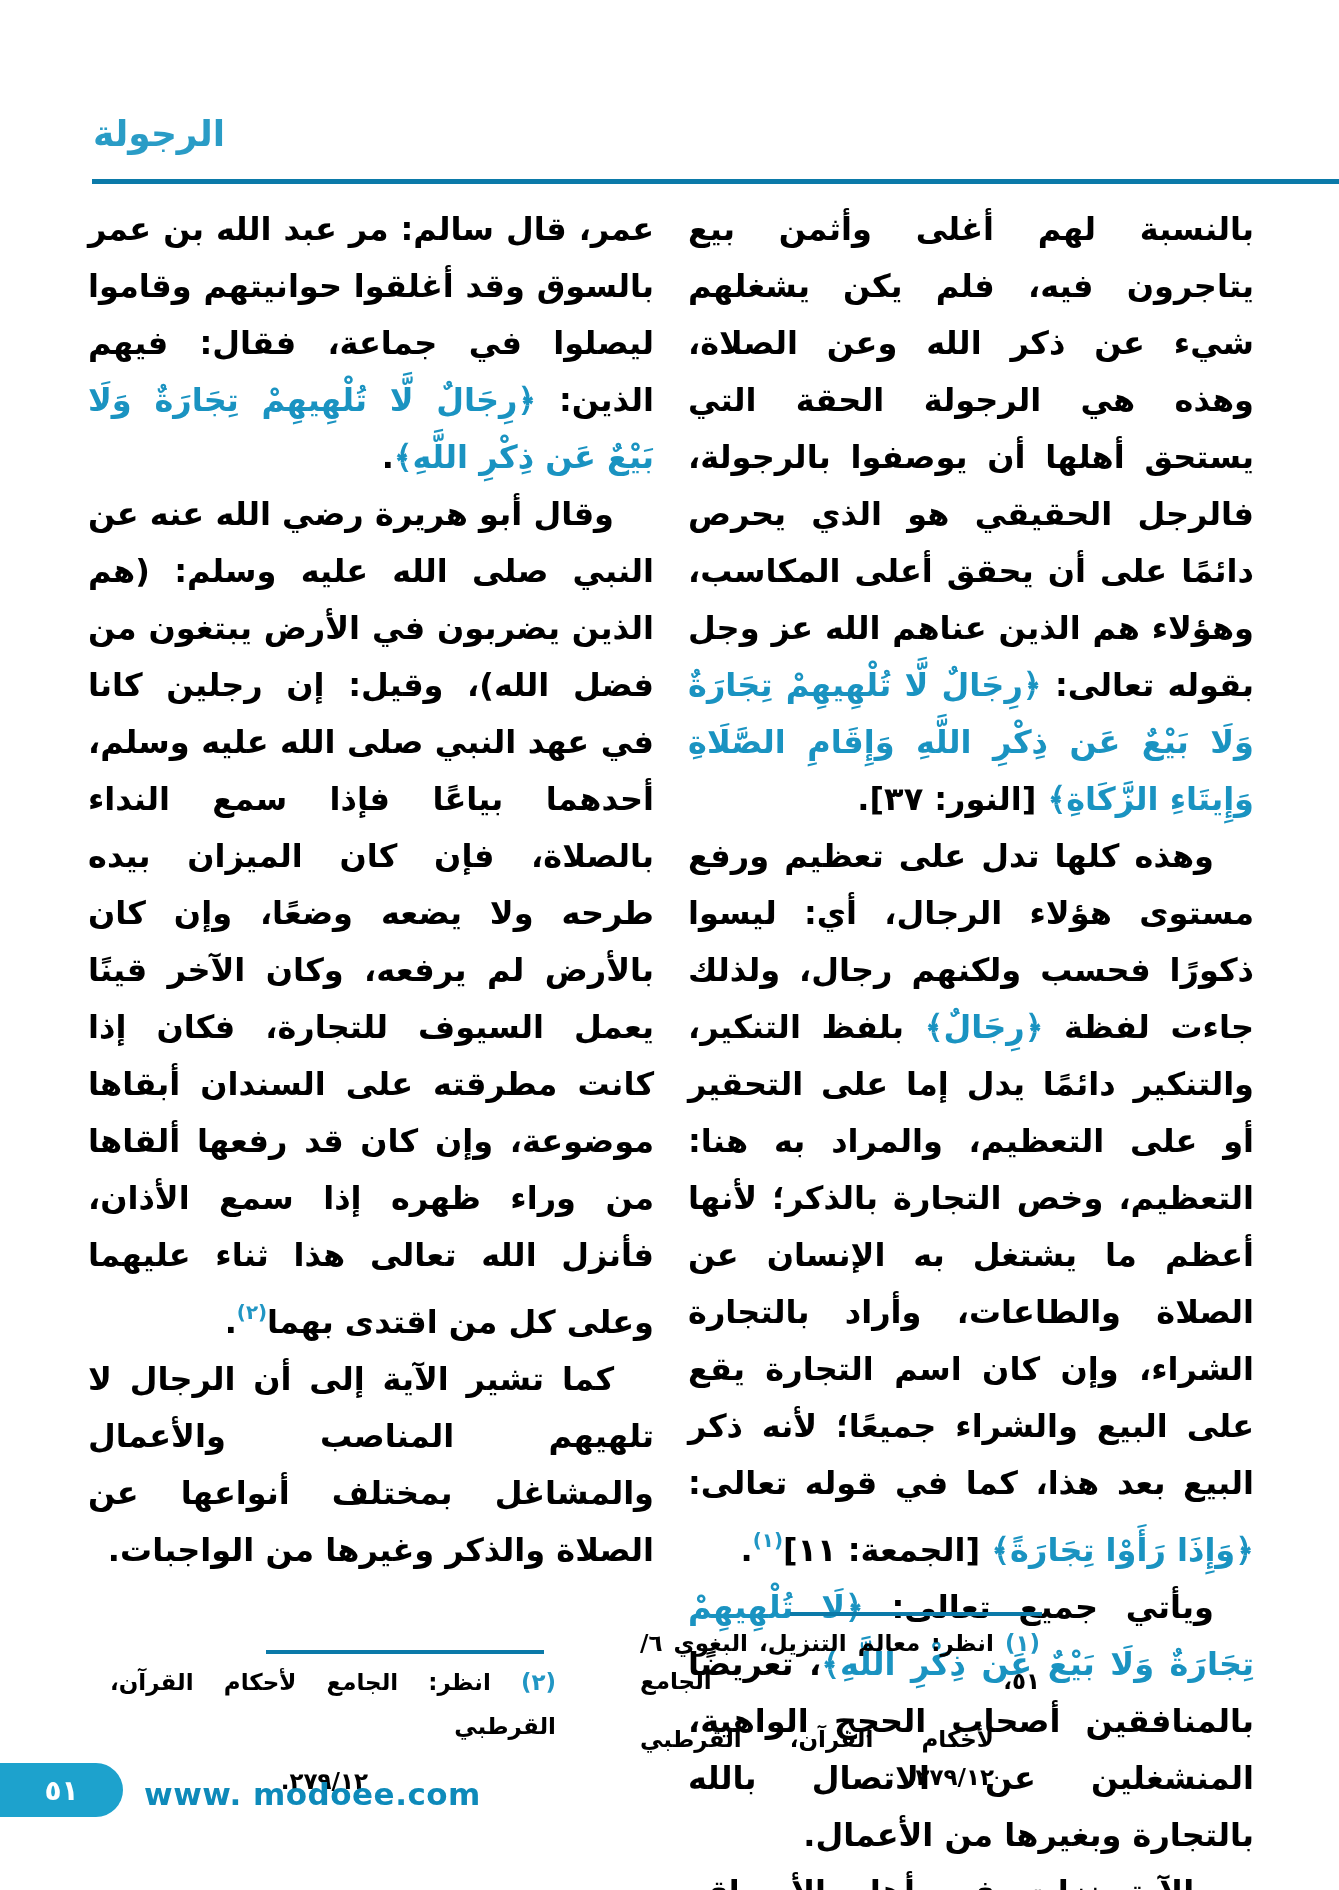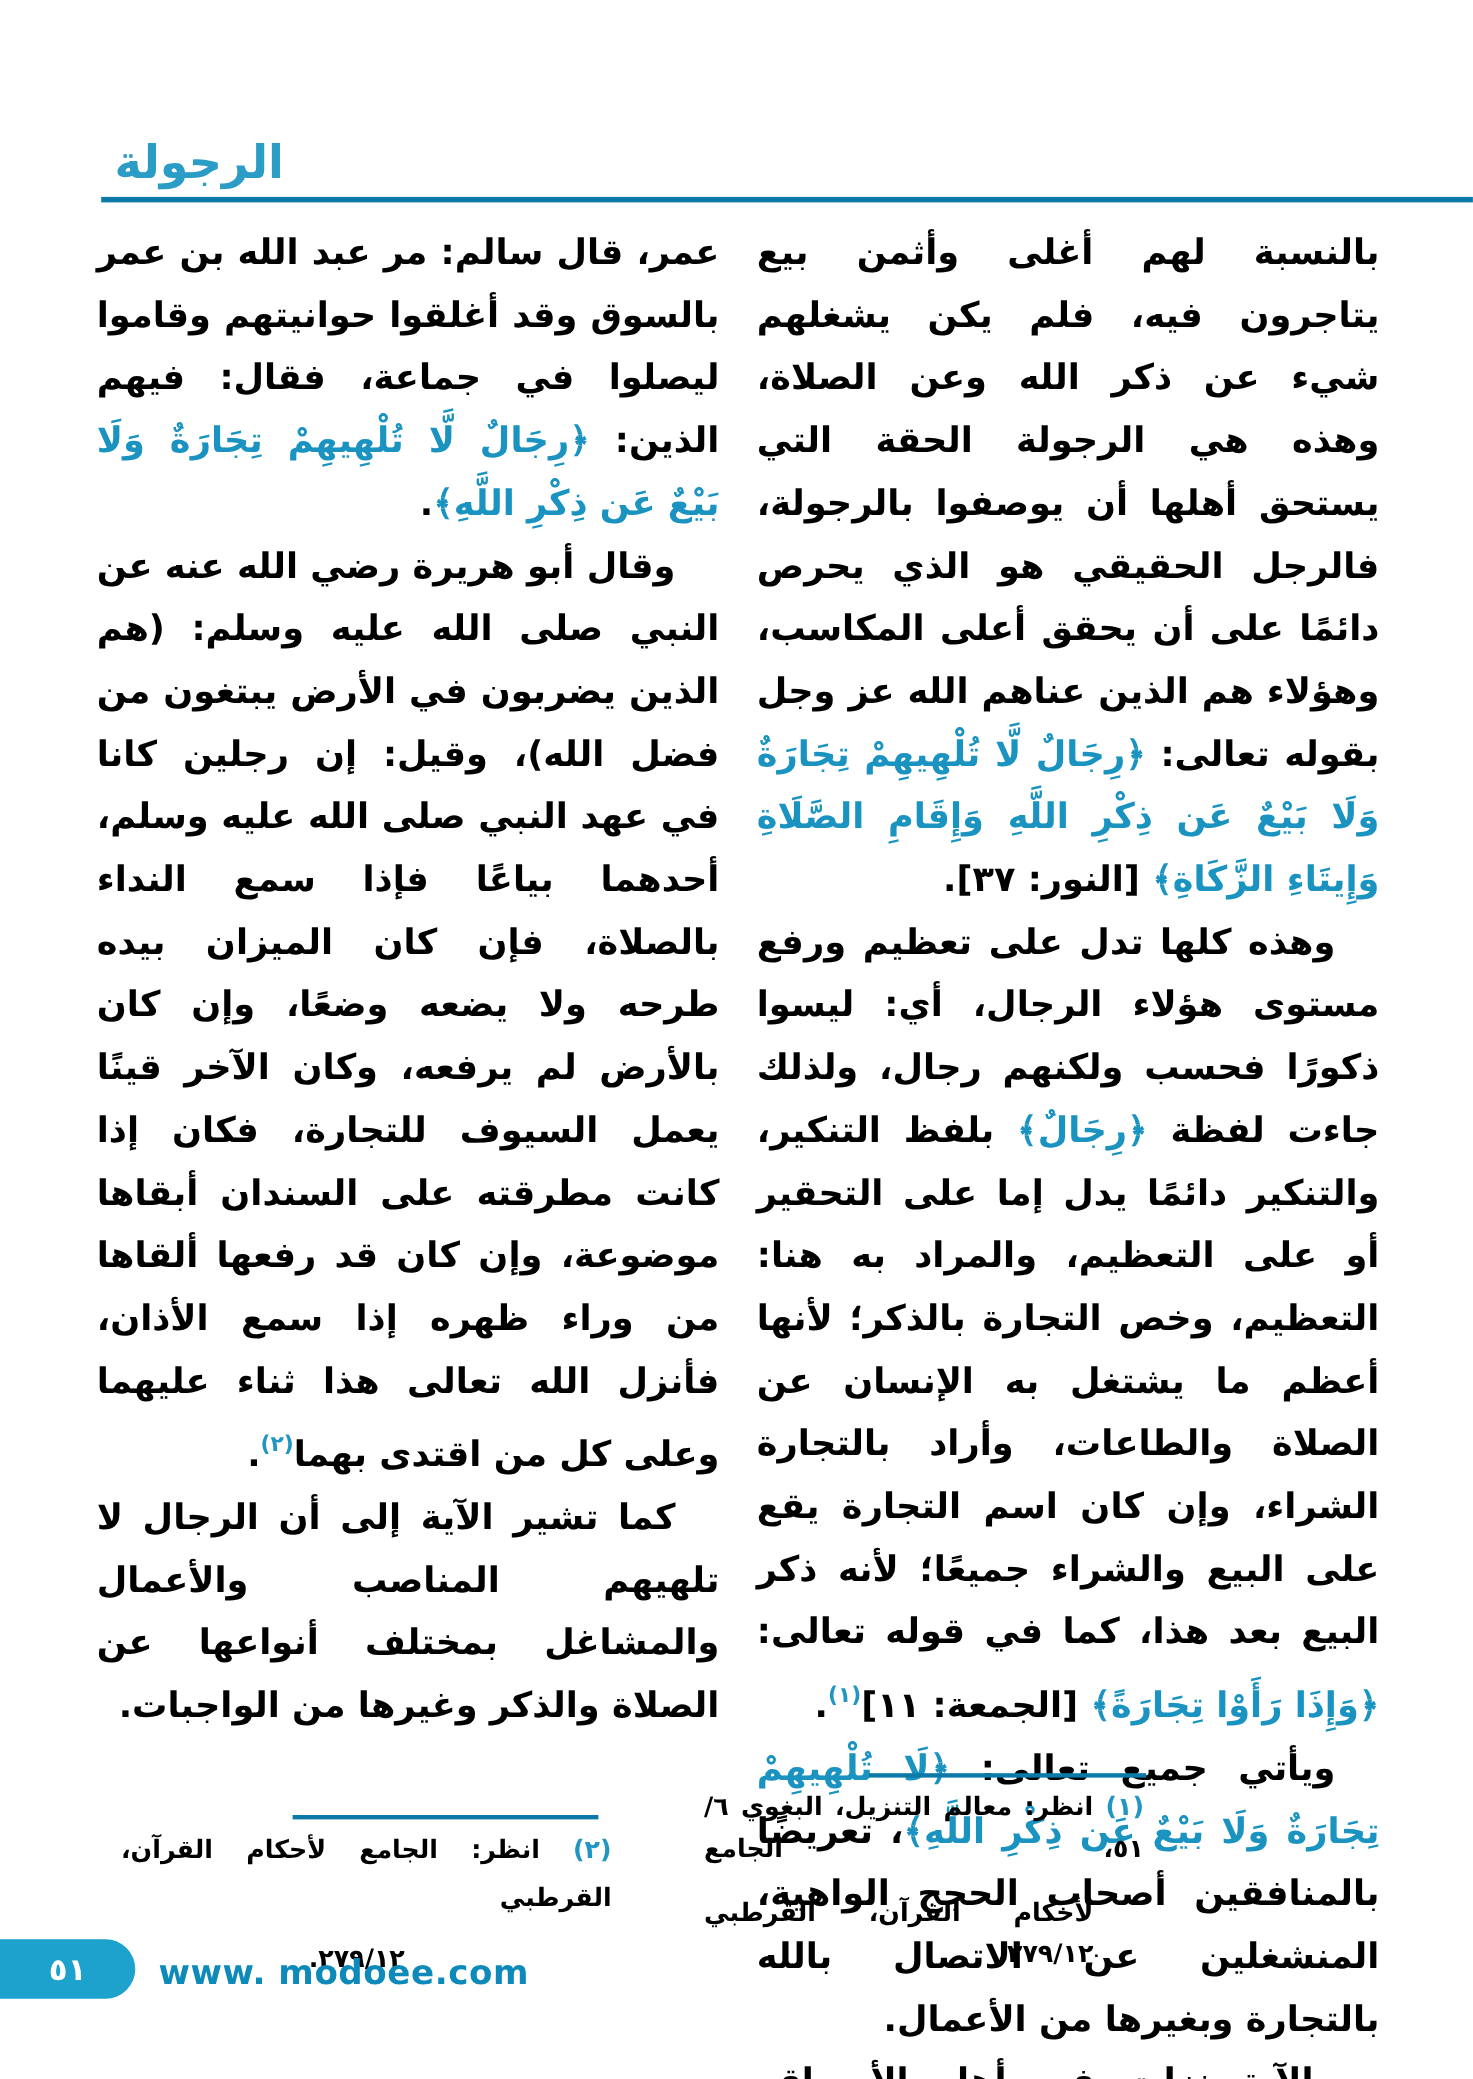--- a/index.html
+++ b/index.html
@@ -2,22 +2,22 @@
 <html dir="rtl" lang="ar" style="--rule: #0b7aa9; --title: #2a9cc6; --quran: #1a93c1; --marker: #2196c4; --tab: #1da2cd; --tabtext: #ffffff; --site: #0e8aba; --ink: #000000;"><head>
 <meta charset="utf-8">
 <style>
   :root{
     --rule:#0b7aa9; --title:#2a9cc6; --quran:#1a93c1; --marker:#2196c4;
     --tab:#1da2cd; --tabtext:#ffffff; --site:#0e8aba; --ink:#000000;
   }
   html,body{margin:0;padding:0;background:#ffffff;}
   .page{position:relative;width:1339px;height:1890px;background:#ffffff;overflow:hidden;
         font-family:"DejaVu Sans",sans-serif;color:var(--ink);}
-  .title{position:absolute;top:106px;right:auto;left:88px;margin:16px;
-         font-size:42px;line-height:1.25;font-weight:700;color:var(--title);}
+  .title{position:absolute;top:106px;right:auto;left:88px;margin:5px;
+         font-size:36px;line-height:1.25;font-weight:700;color:var(--title);}
   .header-rule{position:absolute;top:179px;left:92px;width:1247px;height:5px;background:var(--rule);}
   .col{position:absolute;top:201px;width:566px;direction:rtl;text-align:justify;
        font-size:32px;line-height:57px;font-weight:700;}
   .col-right{left:688px;}
   .col-left{left:88px;}
   .para{margin:0;}
   .para.indent{text-indent:40px;}
   .seg-quran{color:var(--quran);}
   .seg-noteref{color:var(--marker);font-size:0.62em;vertical-align:14px;}
   .fn-sep{position:absolute;height:4px;background:var(--rule);}

